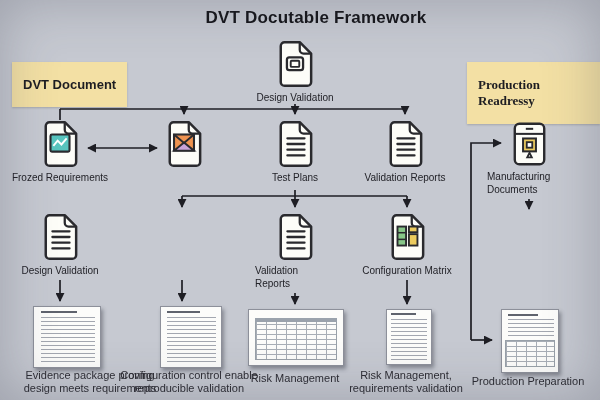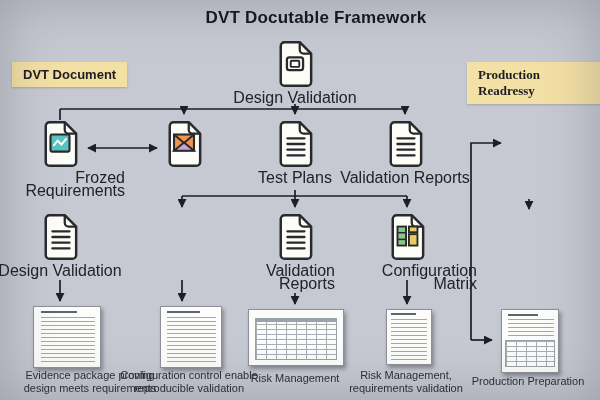--- a/index.html
+++ b/index.html
@@ -2,26 +2,26 @@
 <html><head>
 <meta charset="utf-8">
 <style>
   html,body{margin:0;padding:0;background:#9aa0ac;}
   .stage{position:relative;width:600px;height:400px;background:#c6c9d1;overflow:hidden;
          font-family:"Liberation Sans",sans-serif;color:#24242a;}
   .stage::after{content:"";position:absolute;inset:0;pointer-events:none;
          box-shadow:inset 0 0 55px rgba(58,62,78,.30);}
   .title{position:absolute;left:0;top:8px;width:100%;text-align:center;
          font-size:17px;font-weight:bold;letter-spacing:.2px;color:#16161b;padding-left:16px;}
-  .tag{position:absolute;background:#f3e0a4;padding:5px 11px;font-weight:bold;
+  .tag{position:absolute;background:#f3e0a4;padding:15px 11px;font-weight:bold;
        font-size:13px;color:#1d1d22;box-shadow:0 1px 2px rgba(0,0,0,.18);}
   .tag.left{left:12px;top:62px;}
   .tag.right{left:467px;top:62px;font-family:Liberation Serif, serif;}
   .node{position:absolute;display:flex;flex-direction:column;align-items:center;}
-  .nlabel{margin-top:3px;font-size:16px;line-height:13px;text-align:right;color:#222228;}
+  .nlabel{margin-top:3px;font-size:10px;line-height:13px;text-align:left;color:#222228;}
   svg.doc{display:block;}
   .connectors{position:absolute;inset:0;pointer-events:none;}
   .page{position:absolute;background:#fcfcfa;border:1px solid #8d909a;
         box-shadow:1.5px 2.5px 4px rgba(40,42,55,.42);}
   .p-title{position:absolute;left:10%;top:6%;width:55%;height:2px;background:#5f636d;}
   .p-lines{position:absolute;left:10%;right:8%;top:16%;bottom:8%;
         background:repeating-linear-gradient(to bottom,#a3a7b0 0,#a3a7b0 1px,transparent 1px,transparent 4px);}
   .p-grid{position:absolute;left:6%;right:6%;top:14%;bottom:10%;border:1px solid #98a0a8;
         background:repeating-linear-gradient(to bottom,#a8aeb6 0,#a8aeb6 1px,transparent 1px,transparent 5px),
                    repeating-linear-gradient(to right,#a8aeb6 0,#a8aeb6 1px,transparent 1px,transparent 10px);}
@@ -151,20 +151,31 @@
       <use href="#docbase"></use>
       <rect x="10" y="14" width="9" height="20" fill="#88c788" stroke="#2a2a2e" stroke-width="2"></rect>
       <line x1="10" y1="20.5" x2="19" y2="20.5" stroke="#2a2a2e" stroke-width="1.6"></line>
       <line x1="10" y1="27.5" x2="19" y2="27.5" stroke="#2a2a2e" stroke-width="1.6"></line>
       <rect x="22" y="14" width="9" height="6" fill="#eccb5e" stroke="#2a2a2e" stroke-width="2"></rect>
       <rect x="22" y="22" width="9" height="12" fill="#eccb5e" stroke="#2a2a2e" stroke-width="2"></rect>
     </svg>
     <div class="nlabel">Configuration Matrix</div>
   </div>
 
+  <div class="node" style="left:487px;top:121px;width:84px">
+    <svg class="doc" width="37" height="46" viewBox="0 0 40 50">
+      <rect x="4" y="3" width="32" height="44" rx="5" fill="#fdfdf8" stroke="#2a2a2e" stroke-width="2.6"></rect>
+      <line x1="16" y1="8.5" x2="24" y2="8.5" stroke="#2a2a2e" stroke-width="2.2"></line>
+      <line x1="4" y1="14" x2="36" y2="14" stroke="#2a2a2e" stroke-width="2.2"></line>
+      <rect x="13" y="19" width="14" height="14" fill="#eccb5e" stroke="#2a2a2e" stroke-width="2.2"></rect>
+      <rect x="17" y="23" width="6" height="6" fill="#ffffff" stroke="#2a2a2e" stroke-width="2"></rect>
+      <path d="M17.5 39.5 L20 34.5 L22.5 39.5 Z" fill="none" stroke="#2a2a2e" stroke-width="2"></path>
+    </svg>
+    <div class="nlabel">Manufacturing Documents</div>
+  </div>
 
 
   <div class="page" style="left:33px;top:306px;width:66px;height:60px">
     <div class="p-title"></div>
     <div class="p-lines"></div>
   </div>
   <div class="page" style="left:160px;top:306px;width:60px;height:60px">
     <div class="p-title"></div>
     <div class="p-lines"></div>
   </div>

